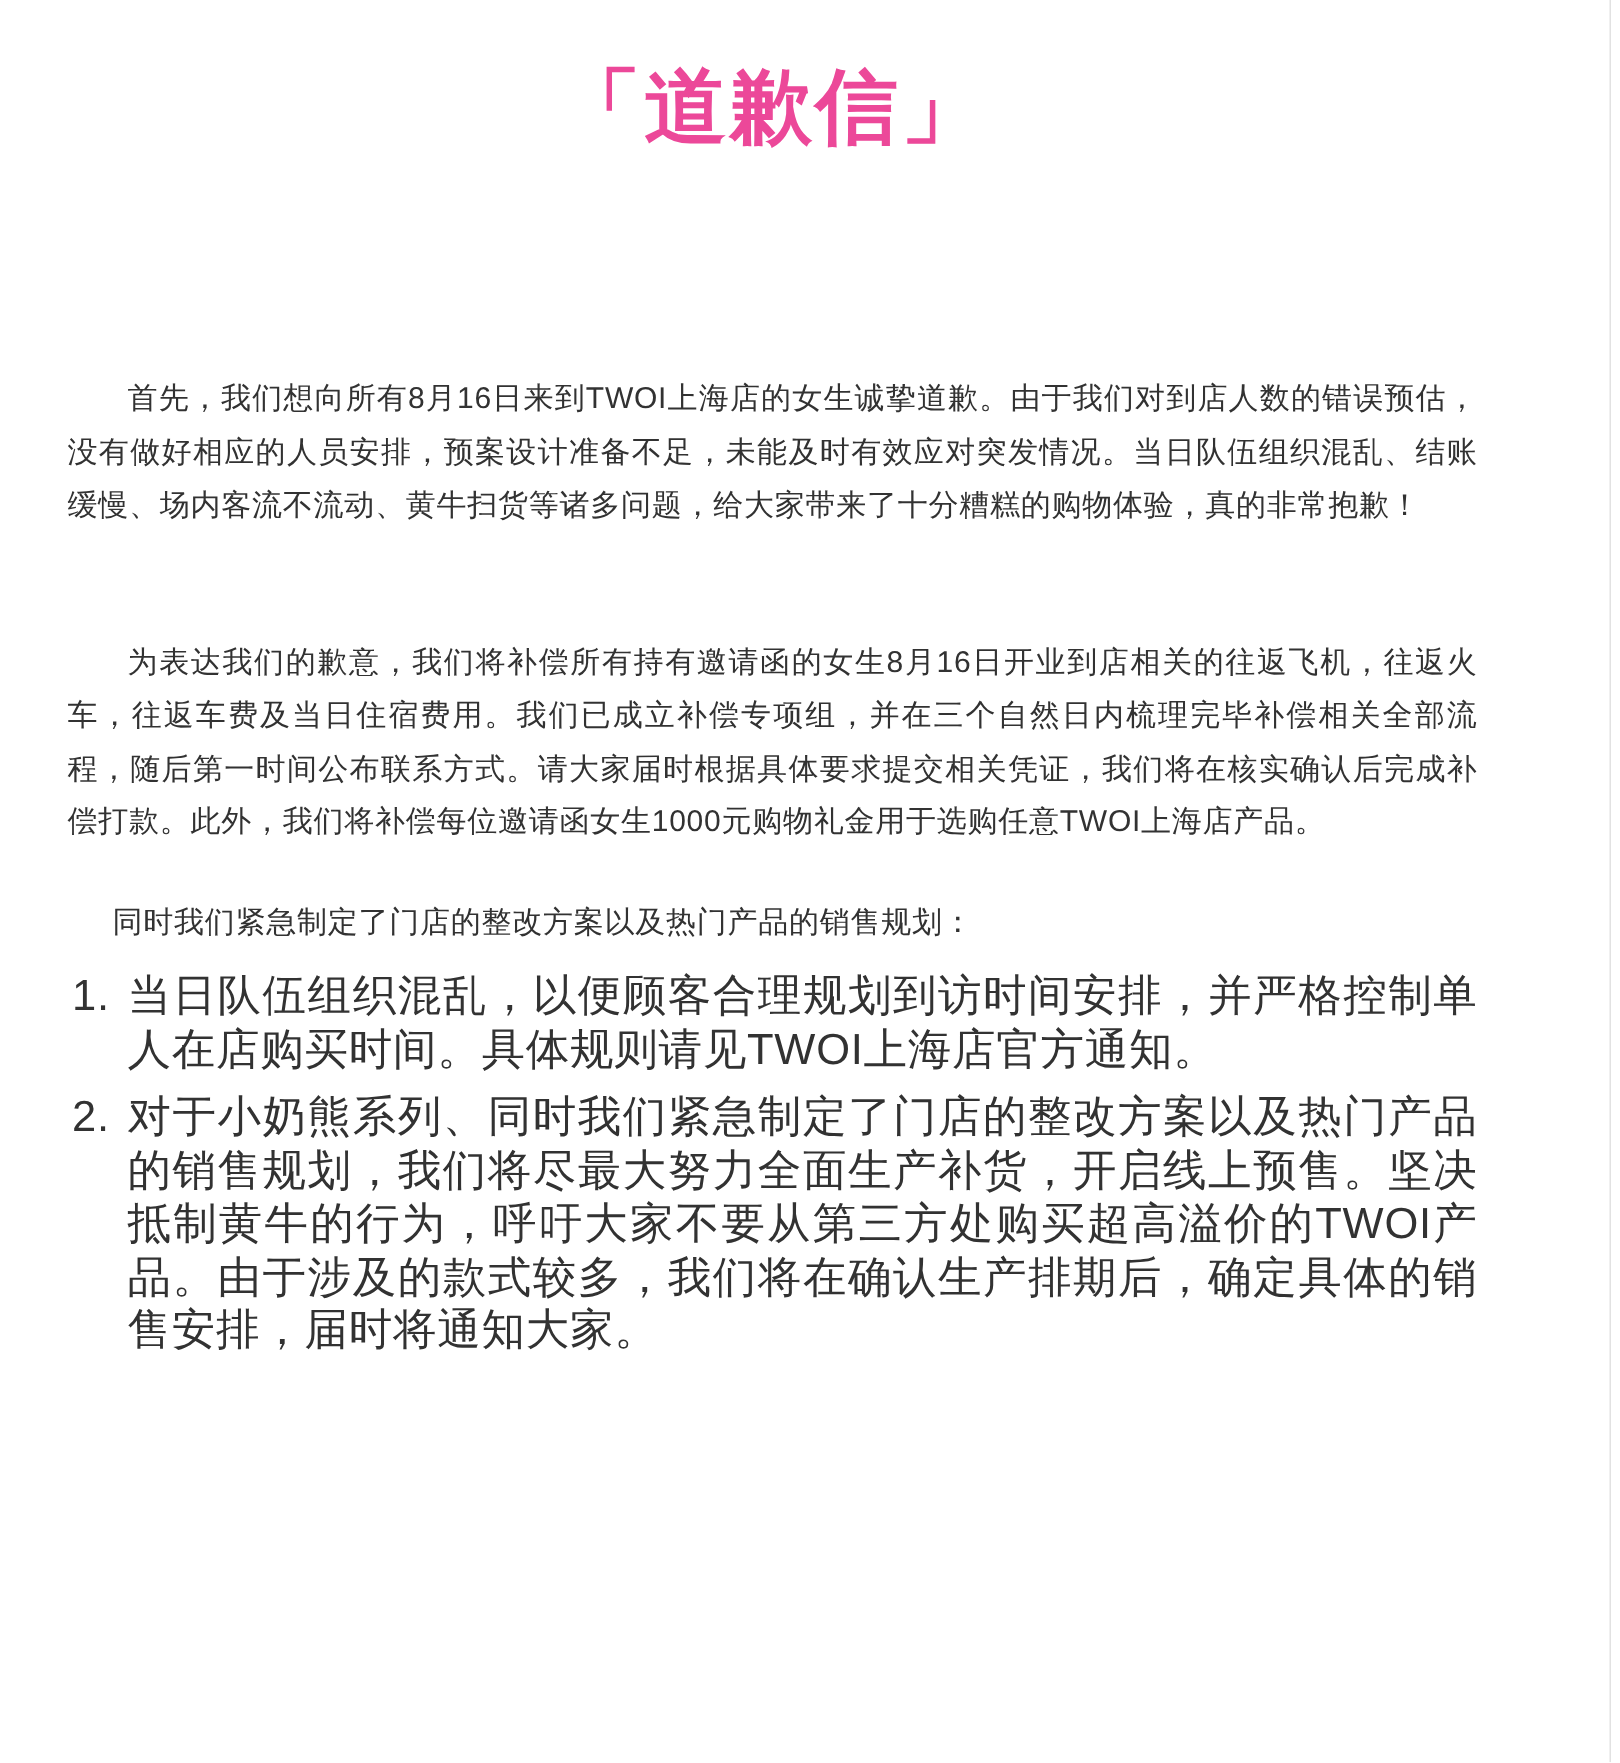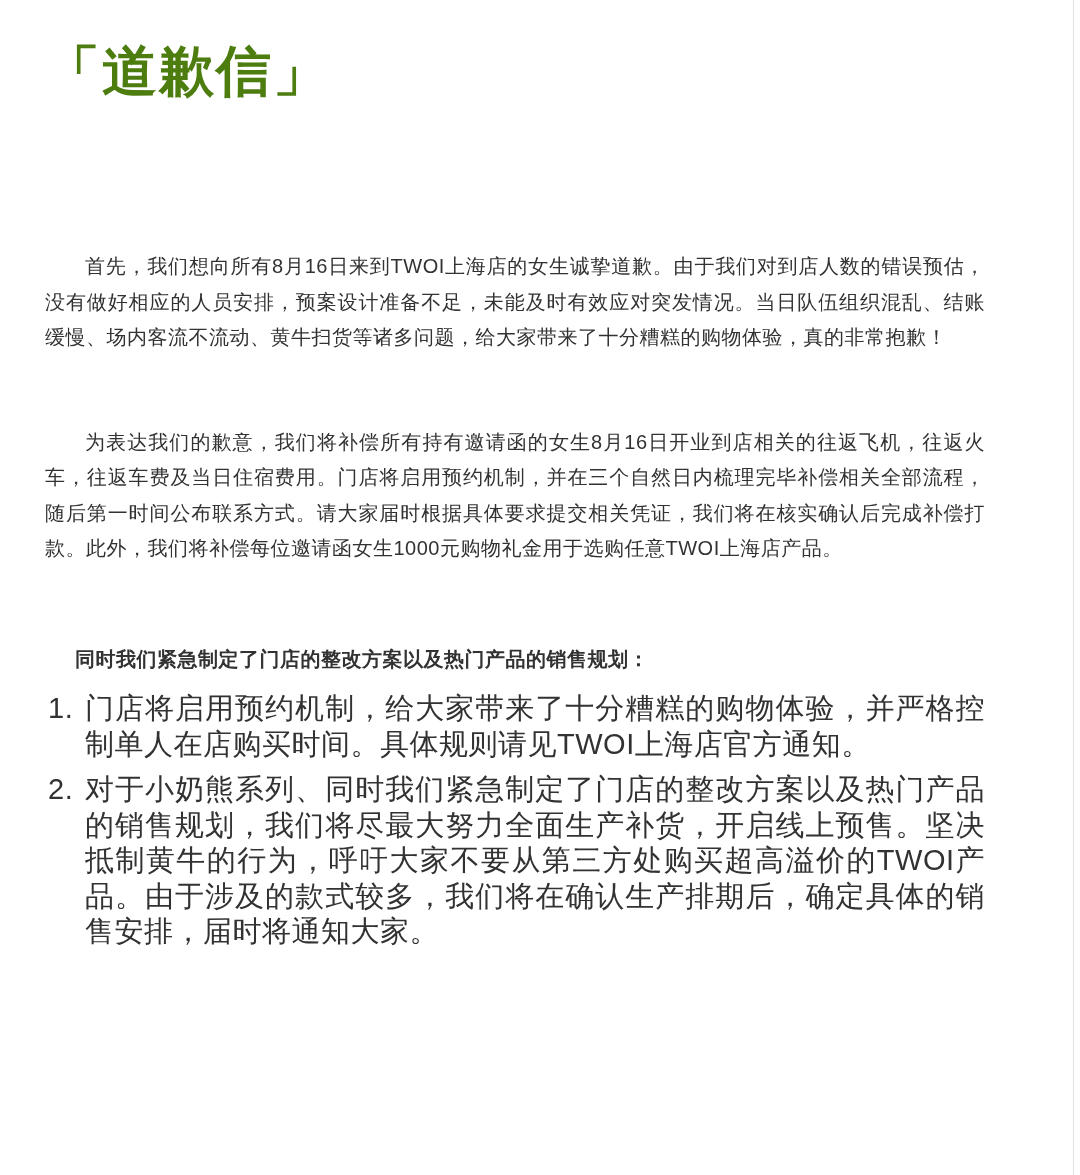--- a/index.html
+++ b/index.html
@@ -24,46 +24,45 @@
     right: 6px;
     width: 1px;
     background: #e2e2e2;
   }
   .content {
     padding: 0 95px 0 45px;
     box-sizing: border-box;
   }
   .doc-title {
     margin: 38px 0 0 0;
-    text-align: left;
+    text-align: center;
     font-size: 55px;
     line-height: 66px;
     font-weight: 700;
     letter-spacing: 2px;
-    color: #4d7c0f;
+    color: #ec4899;
   }
   .para {
     margin: 0;
     font-size: 20px;
     line-height: 35.5px;
     letter-spacing: 0.5px;
     text-align: justify;
   }
   .para-1 {
     margin-top: 145px;
     text-indent: 2em;
   }
   .para-2 {
     margin-top: 69px;
     text-indent: 2em;
   }
   .para-intro {
-    margin-top: 75px;
+    margin-top: 31px;
     text-indent: 1.5em;
-    font-weight: bold;
   }
   .measures-list {
     margin: 14px 0 0 0;
     padding: 0;
     list-style: none;
   }
   .list-item {
     display: flex;
     align-items: flex-start;
     font-size: 29px;
@@ -87,28 +86,28 @@
 <body>
 
 <div class="page">
   <div class="edge-line"></div>
 
   <div class="content">
     <h1 class="doc-title">「道歉信」</h1>
 
     <p class="para para-1">首先，我们想向所有8月16日来到TWOI上海店的女生诚挚道歉。由于我们对到店人数的错误预估，没有做好相应的人员安排，预案设计准备不足，未能及时有效应对突发情况。当日队伍组织混乱、结账缓慢、场内客流不流动、黄牛扫货等诸多问题，给大家带来了十分糟糕的购物体验，真的非常抱歉！</p>
 
-    <p class="para para-2">为表达我们的歉意，我们将补偿所有持有邀请函的女生8月16日开业到店相关的往返飞机，往返火车，往返车费及当日住宿费用。门店将启用预约机制，并在三个自然日内梳理完毕补偿相关全部流程，随后第一时间公布联系方式。请大家届时根据具体要求提交相关凭证，我们将在核实确认后完成补偿打款。此外，我们将补偿每位邀请函女生1000元购物礼金用于选购任意TWOI上海店产品。</p>
+    <p class="para para-2">为表达我们的歉意，我们将补偿所有持有邀请函的女生8月16日开业到店相关的往返飞机，往返火车，往返车费及当日住宿费用。我们已成立补偿专项组，并在三个自然日内梳理完毕补偿相关全部流程，随后第一时间公布联系方式。请大家届时根据具体要求提交相关凭证，我们将在核实确认后完成补偿打款。此外，我们将补偿每位邀请函女生1000元购物礼金用于选购任意TWOI上海店产品。</p>
 
     <p class="para para-intro">同时我们紧急制定了门店的整改方案以及热门产品的销售规划：</p>
 
     <ol class="measures-list">
       <li class="list-item">
         <span class="list-num">1.</span>
-        <span class="list-text">门店将启用预约机制，给大家带来了十分糟糕的购物体验，并严格控制单人在店购买时间。具体规则请见TWOI上海店官方通知。</span>
+        <span class="list-text">当日队伍组织混乱，以便顾客合理规划到访时间安排，并严格控制单人在店购买时间。具体规则请见TWOI上海店官方通知。</span>
       </li>
       <li class="list-item">
         <span class="list-num">2.</span>
         <span class="list-text">对于小奶熊系列、同时我们紧急制定了门店的整改方案以及热门产品的销售规划，我们将尽最大努力全面生产补货，开启线上预售。坚决抵制黄牛的行为，呼吁大家不要从第三方处购买超高溢价的TWOI产品。由于涉及的款式较多，我们将在确认生产排期后，确定具体的销售安排，届时将通知大家。</span>
       </li>
     </ol>
 
   </div>
 </div>
 

